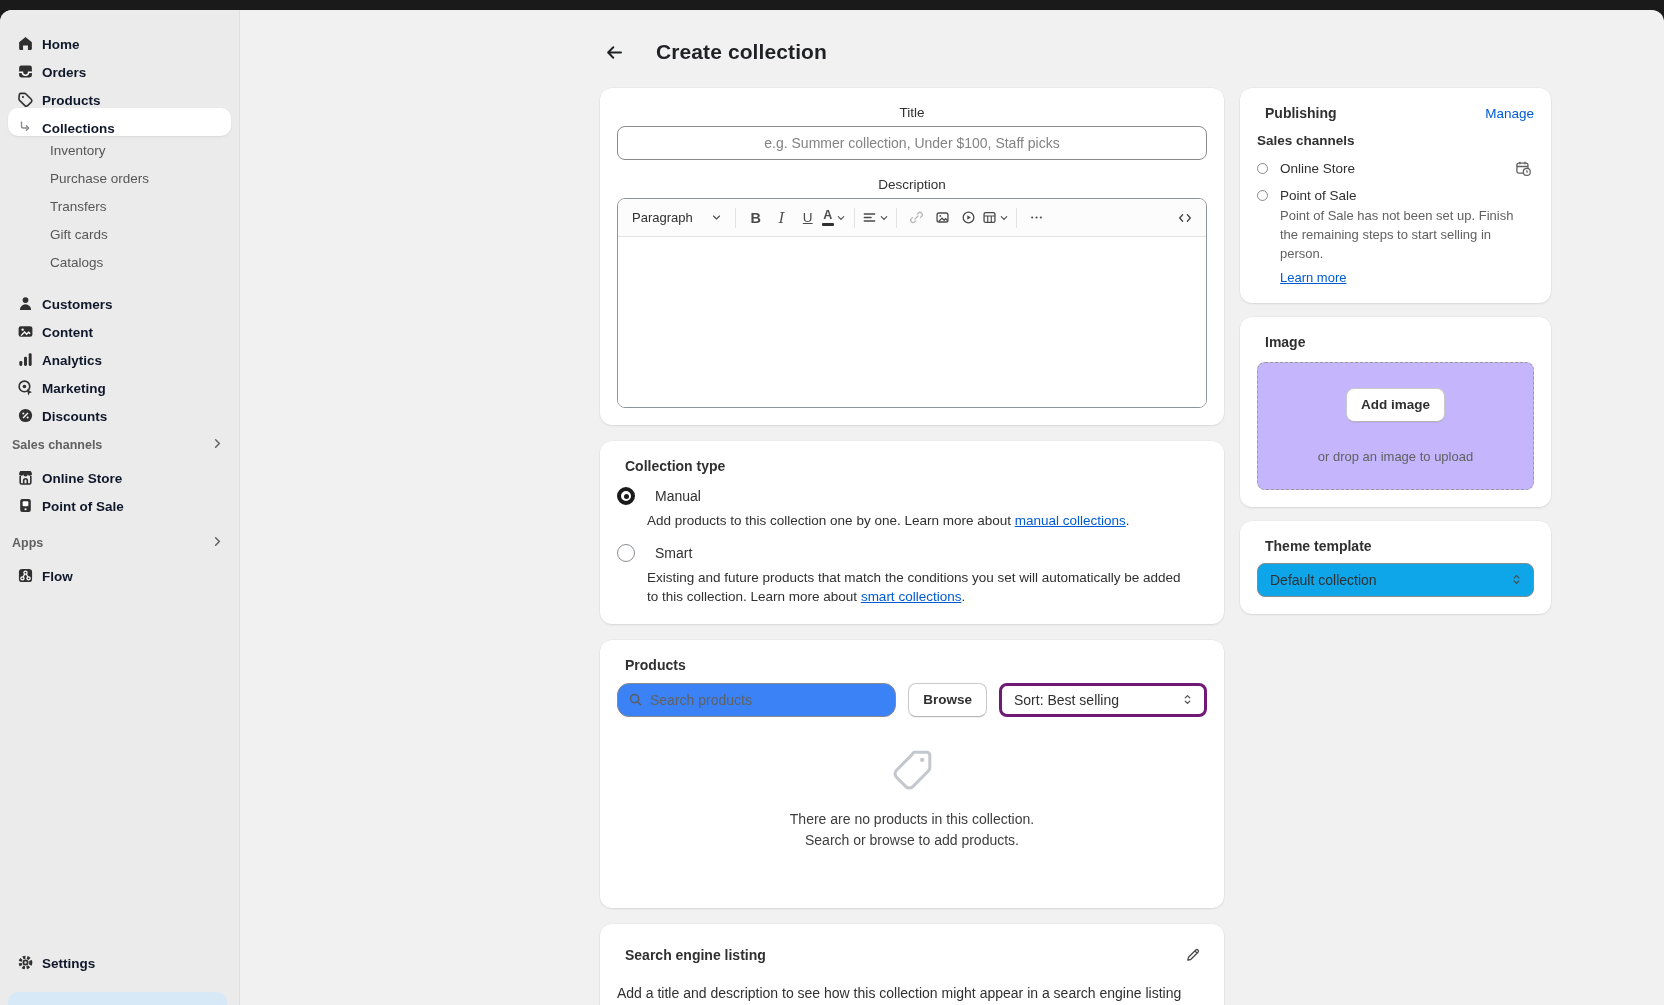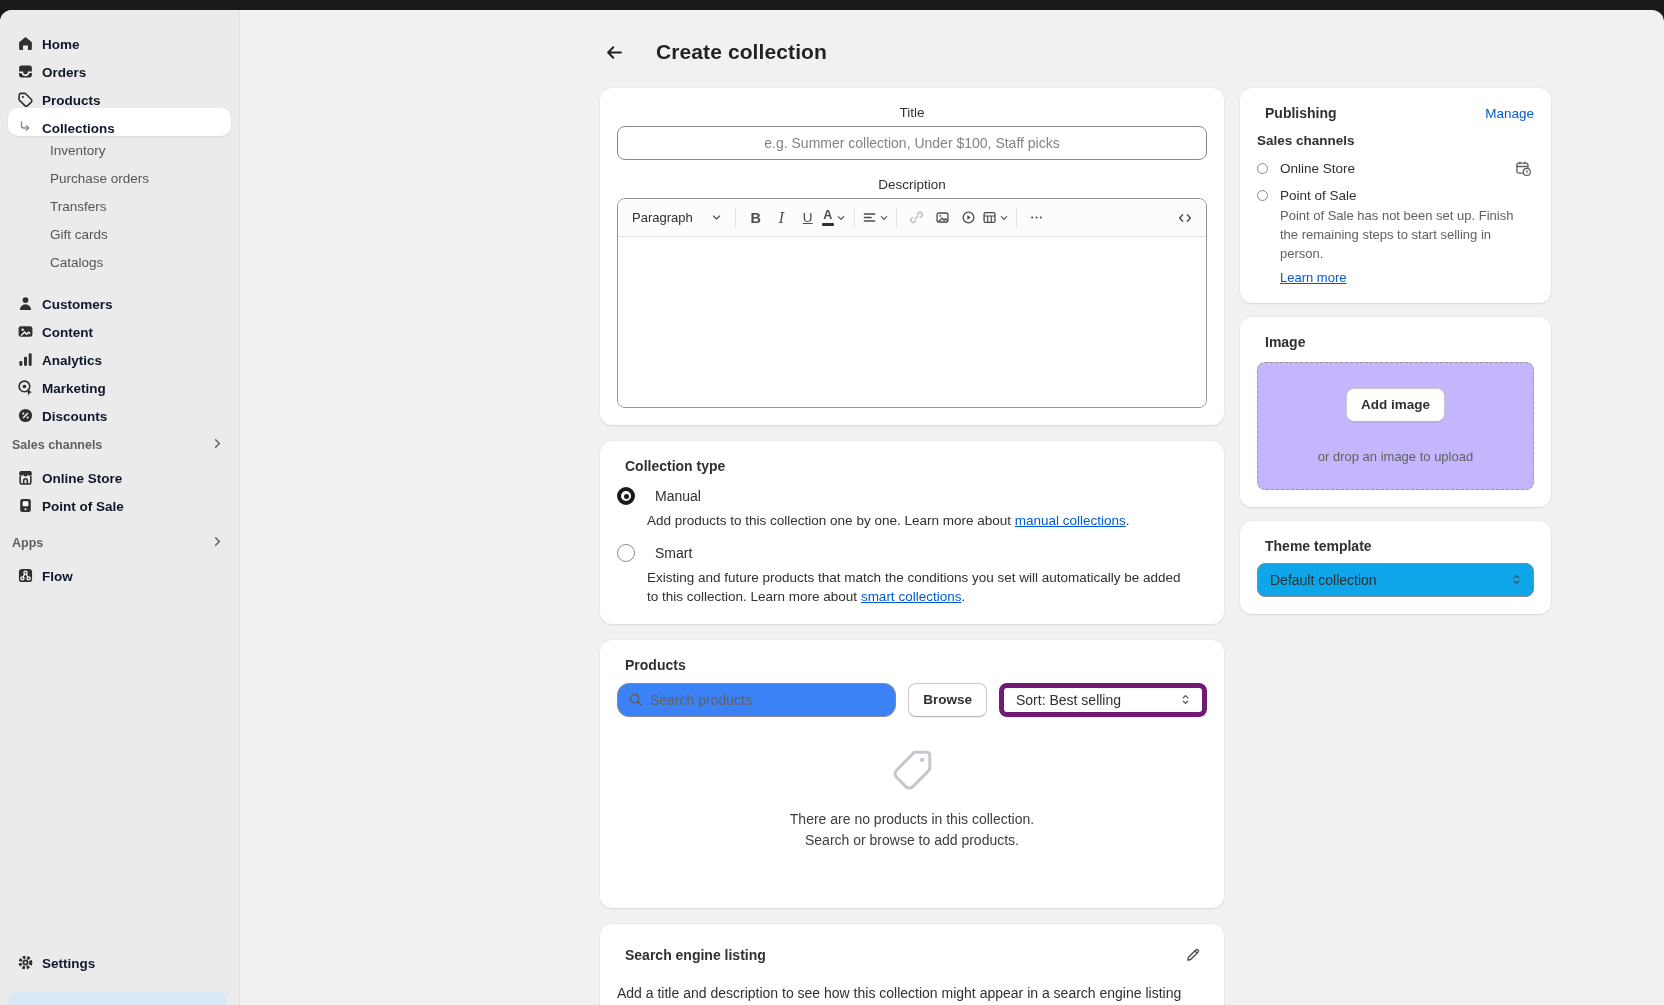--- a/index.html
+++ b/index.html
@@ -59,21 +59,21 @@
   .radio-desc { margin:6px 0 0 30px; font-size:13.5px; color:#303030; line-height:1.45; max-width:540px; }
   a.lnk { color:#005bd3; text-decoration:underline; cursor:pointer; }
   a.lnk-plain { color:#005bd3; text-decoration:none; cursor:pointer; }
 
   
   .prod-row { display:flex; gap:12px; margin-top:10px; }
   .search-box { flex:1; height:34px; border:1px solid #8a8a8a; border-radius:12px; display:flex; align-items:center; padding:0 10px; gap:7px; background:#3b82f6; }
   .search-box input { border:none; outline:none; flex:1; font-size:14px; font-family:inherit; color:#303030; background:transparent; }
   .search-box input::placeholder { color:#616161; }
   .btn { height:34px; padding:0 14px; background:#fff; border:1px solid #c9c9c9; border-bottom-color:#b5b5b5; border-radius:8px; font-size:13.5px; font-weight:700; color:#303030; cursor:pointer; box-shadow:0 1px 0 rgba(0,0,0,.05); display:flex; align-items:center; }
-  .sort-select { width:208px; height:34px; border:5px solid #701a75; border-radius:8px; display:flex; align-items:center; justify-content:space-between; padding:0 10px 0 12px; font-size:14px; color:#303030; background:#fff; cursor:pointer; }
+  .sort-select { width:208px; height:34px; border:3px solid #701a75; border-radius:8px; display:flex; align-items:center; justify-content:space-between; padding:0 10px 0 12px; font-size:14px; color:#303030; background:#fff; cursor:pointer; }
   .empty-state { display:flex; flex-direction:column; align-items:center; padding:30px 0 40px 0; }
   .empty-state .lines { margin-top:16px; font-size:14px; color:#3d3d3d; line-height:1.5; text-align:center; }
 
   
   .seo-head { display:flex; align-items:center; justify-content:space-between; }
   .seo-body { margin-top:16px; font-size:14px; color:#303030; }
   .icon-btn { width:28px; height:28px; display:flex; align-items:center; justify-content:center; border-radius:8px; cursor:pointer; }
 
   
   .pub-head { display:flex; align-items:center; justify-content:space-between; }

